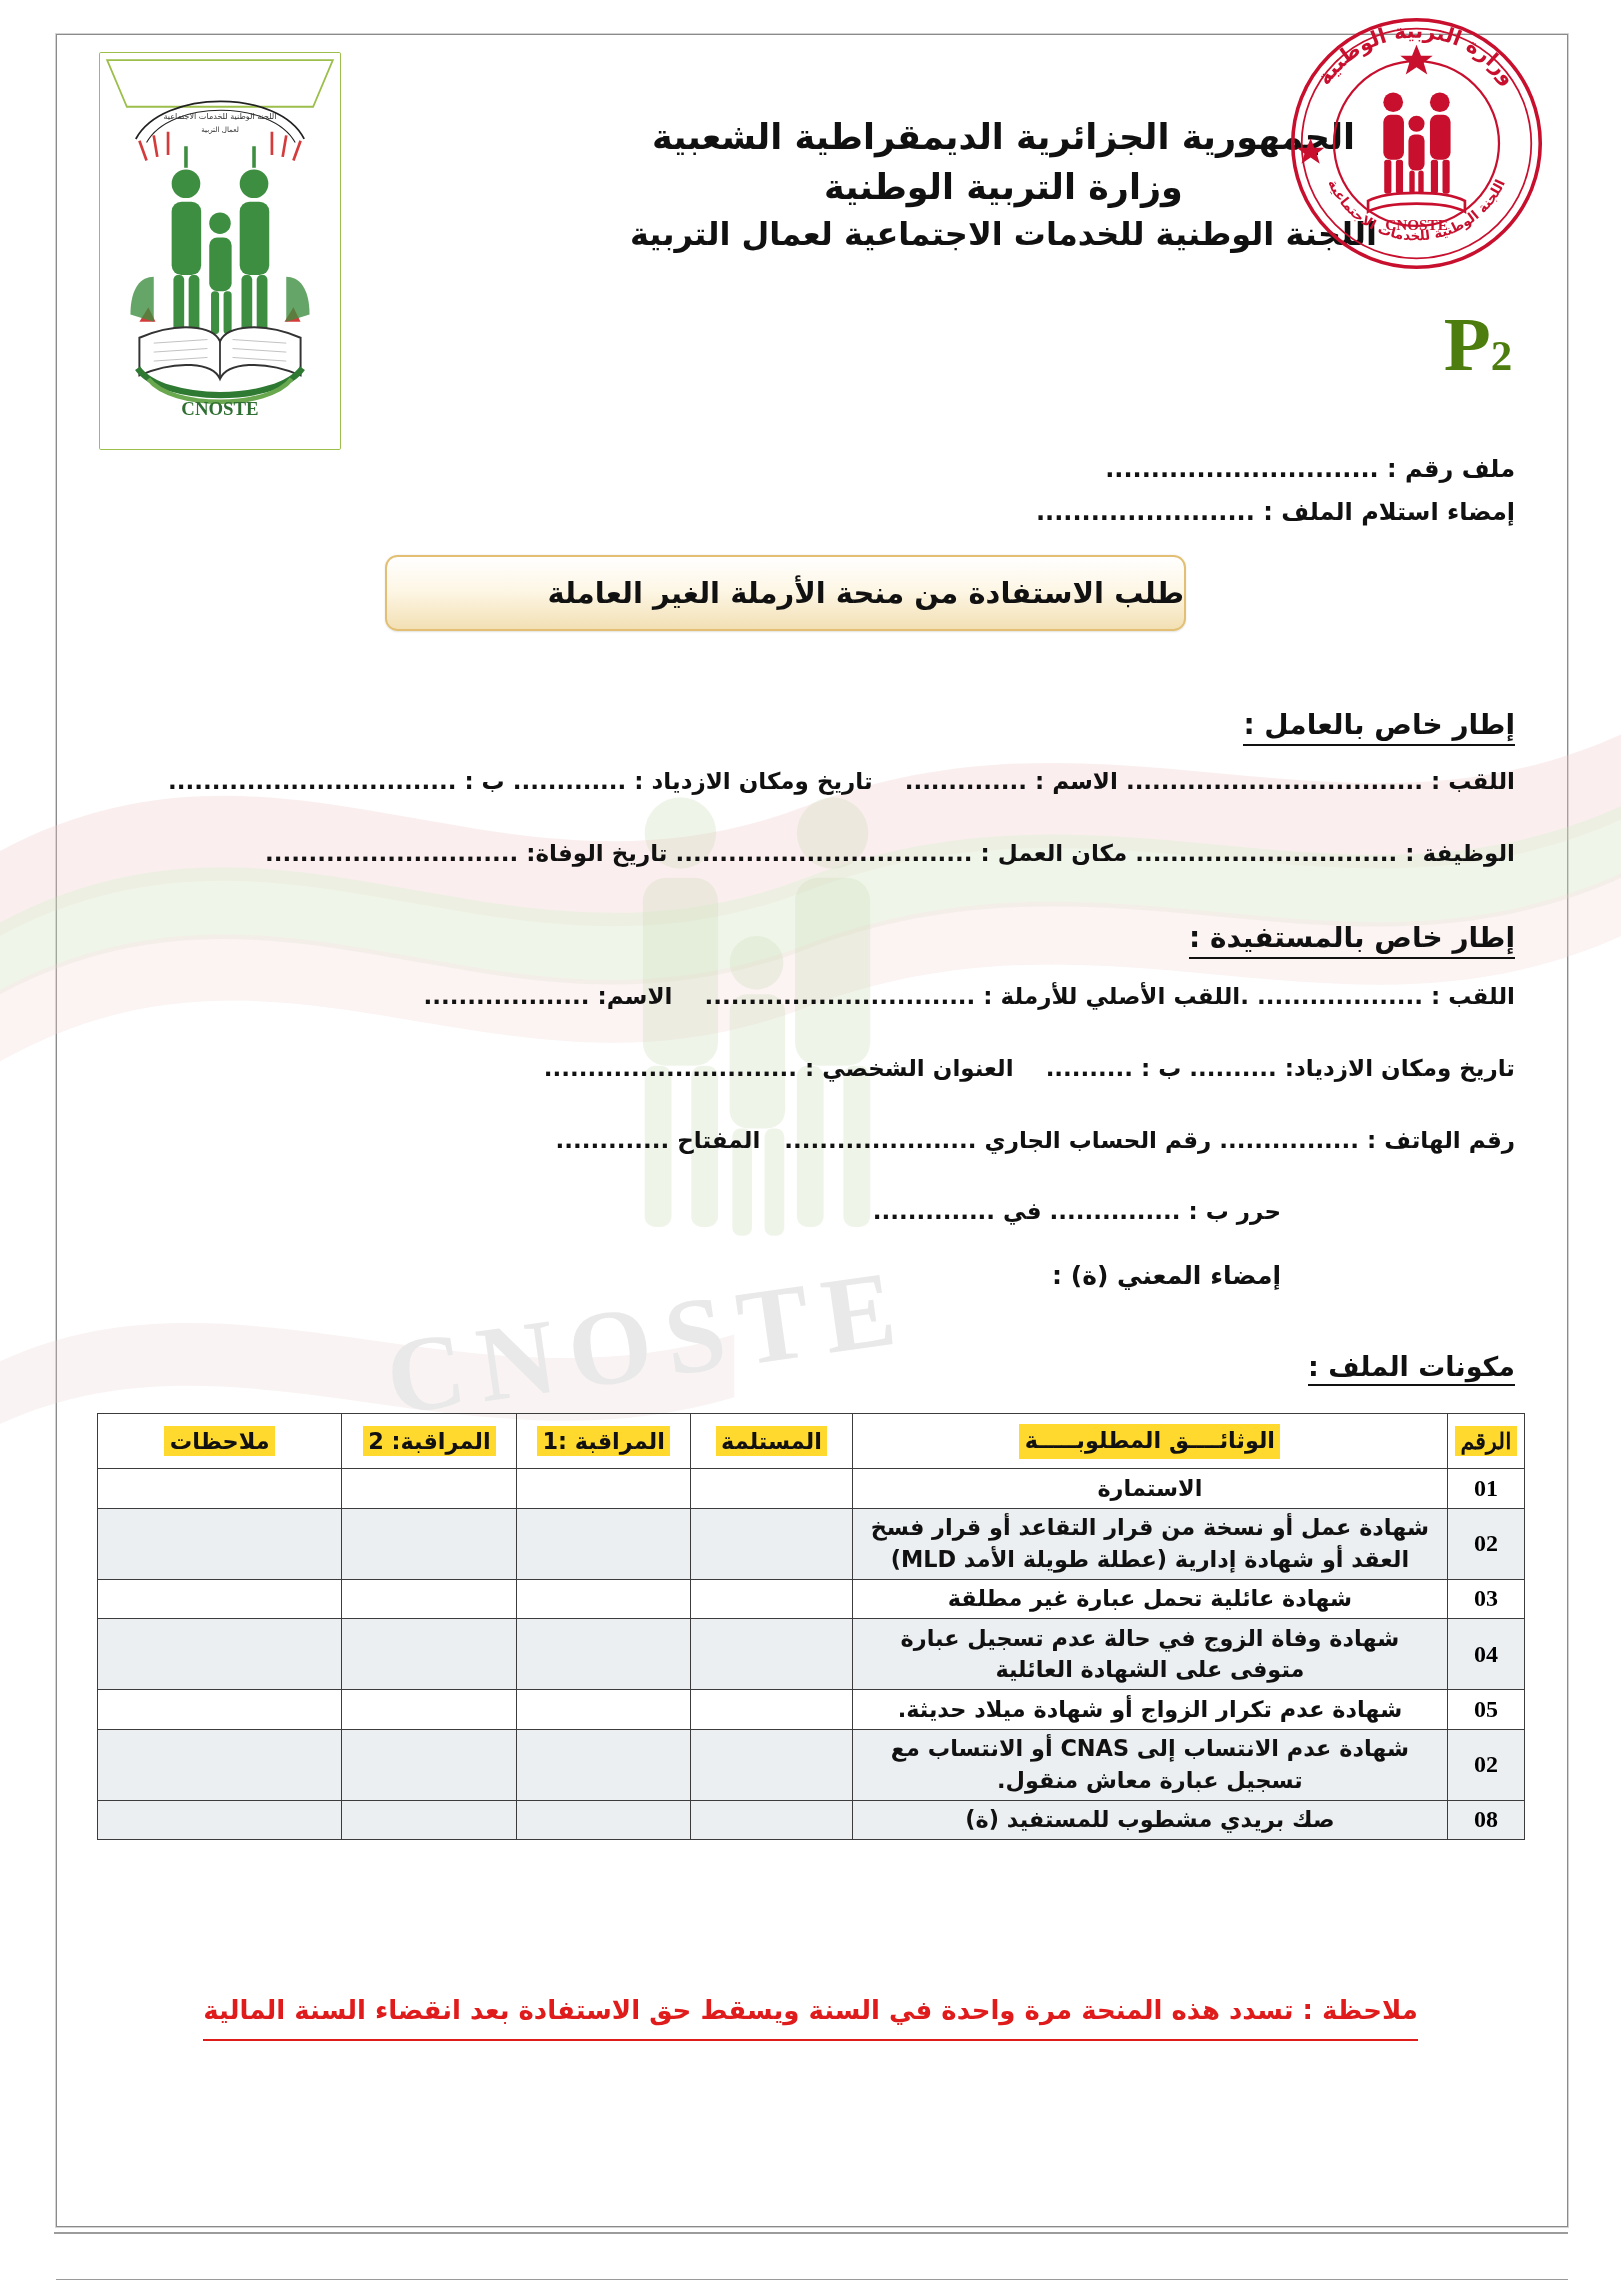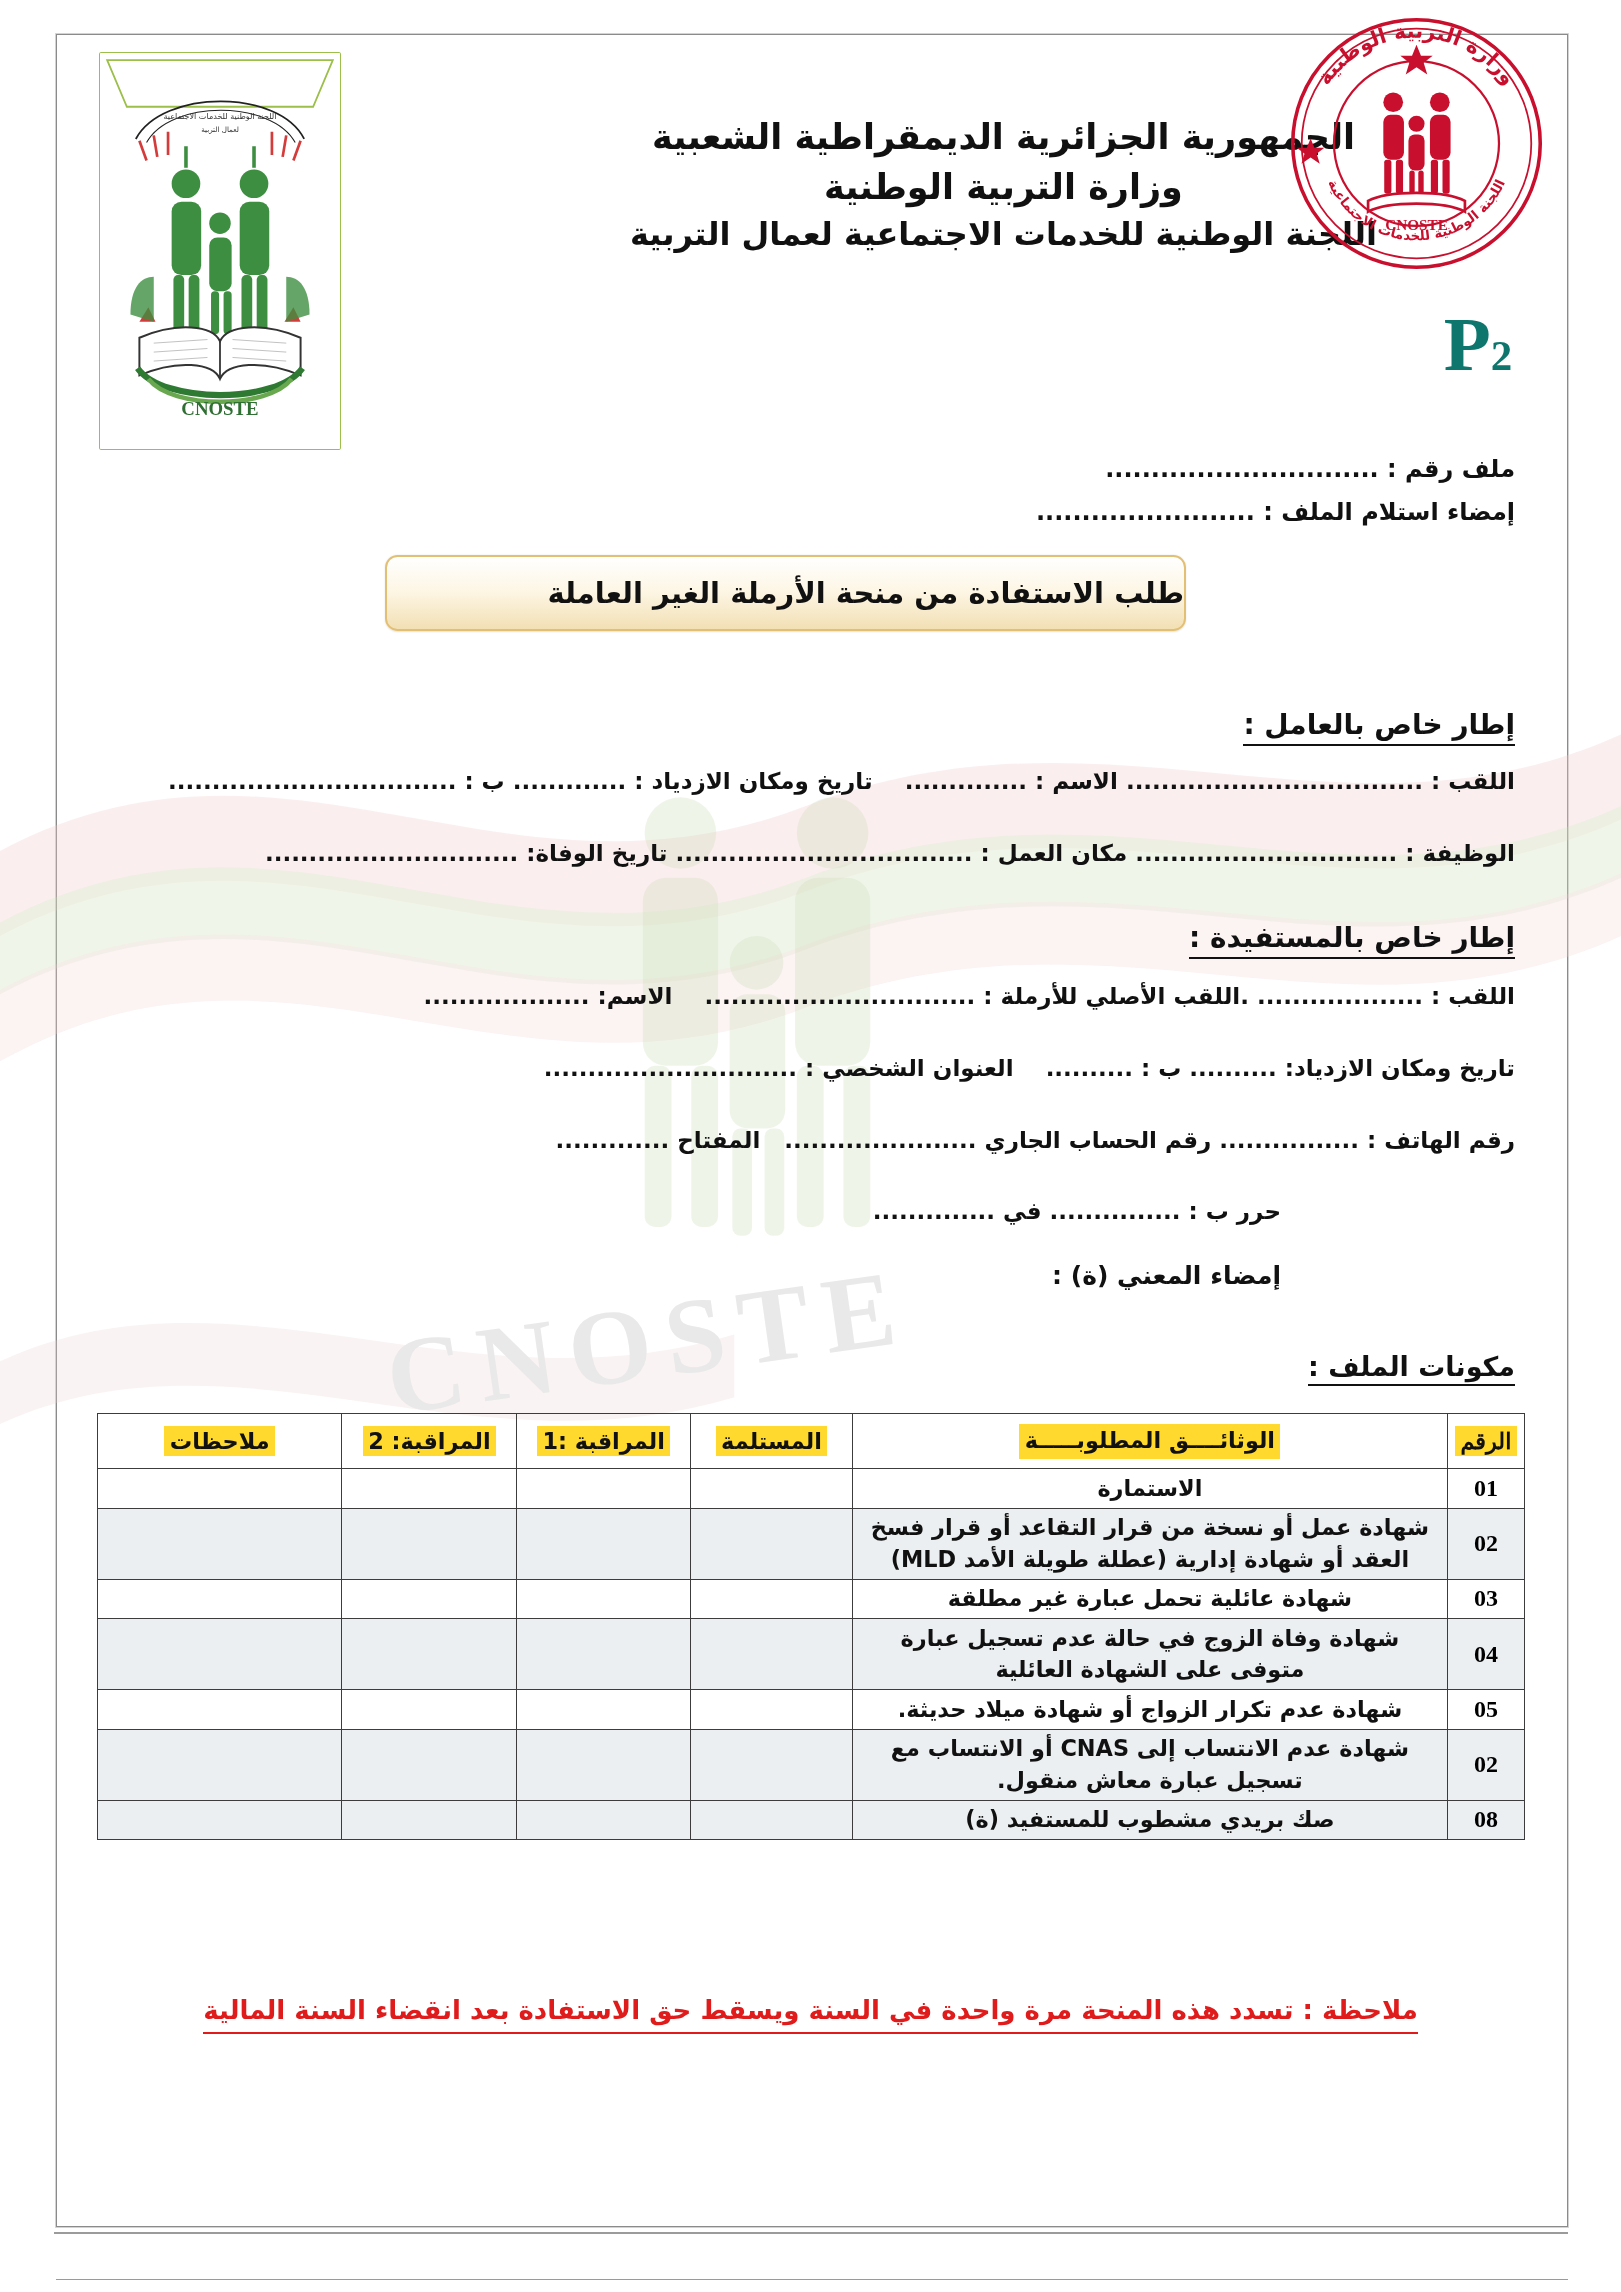--- a/index.html
+++ b/index.html
@@ -62,21 +62,21 @@
   .ln2{font-size:35px;}
   .ln3{font-size:32px;}
 
   .stamp{
     position:absolute;right:70px;top:9px;width:269px;height:269px;
   }
 
   .pnum{
     position:absolute;right:107px;top:306px;
     font-family:"Liberation Serif","DejaVu Serif",serif;
-    font-weight:bold;color:#0f766e;
+    font-weight:bold;color:#4d7c0f;
     font-size:77px;line-height:1;
     direction:ltr;
   }
   .pnum sub{font-size:43px;vertical-align:baseline;margin-right:1.8px;}
 
   
   .row{
     position:absolute;direction:rtl;
     font-family:"DejaVu Sans",sans-serif;
     font-weight:bold;color:#111;
@@ -140,21 +140,21 @@
   td.c-doc{padding:7.2px 10.7px;}
   tr.shade td{background:#eceff1;}
 
   
   .note{
     position:absolute;left:0;right:0;top:1995px;text-align:center;direction:rtl;
   }
   .note span{
     display:inline-block;
     color:#e01b1b;font-weight:bold;font-size:26px;
-    border-bottom:2.7px solid #e01b1b;padding-bottom:7px;
+    border-bottom:2.7px solid #e01b1b;padding-bottom:14px;
     font-family:"DejaVu Sans",sans-serif;
   }
 </style>
 </head>
 <body>
 
 <div class="page">
 
   <div class="scan-frame"></div>
   <div class="bottom-edge"></div>

